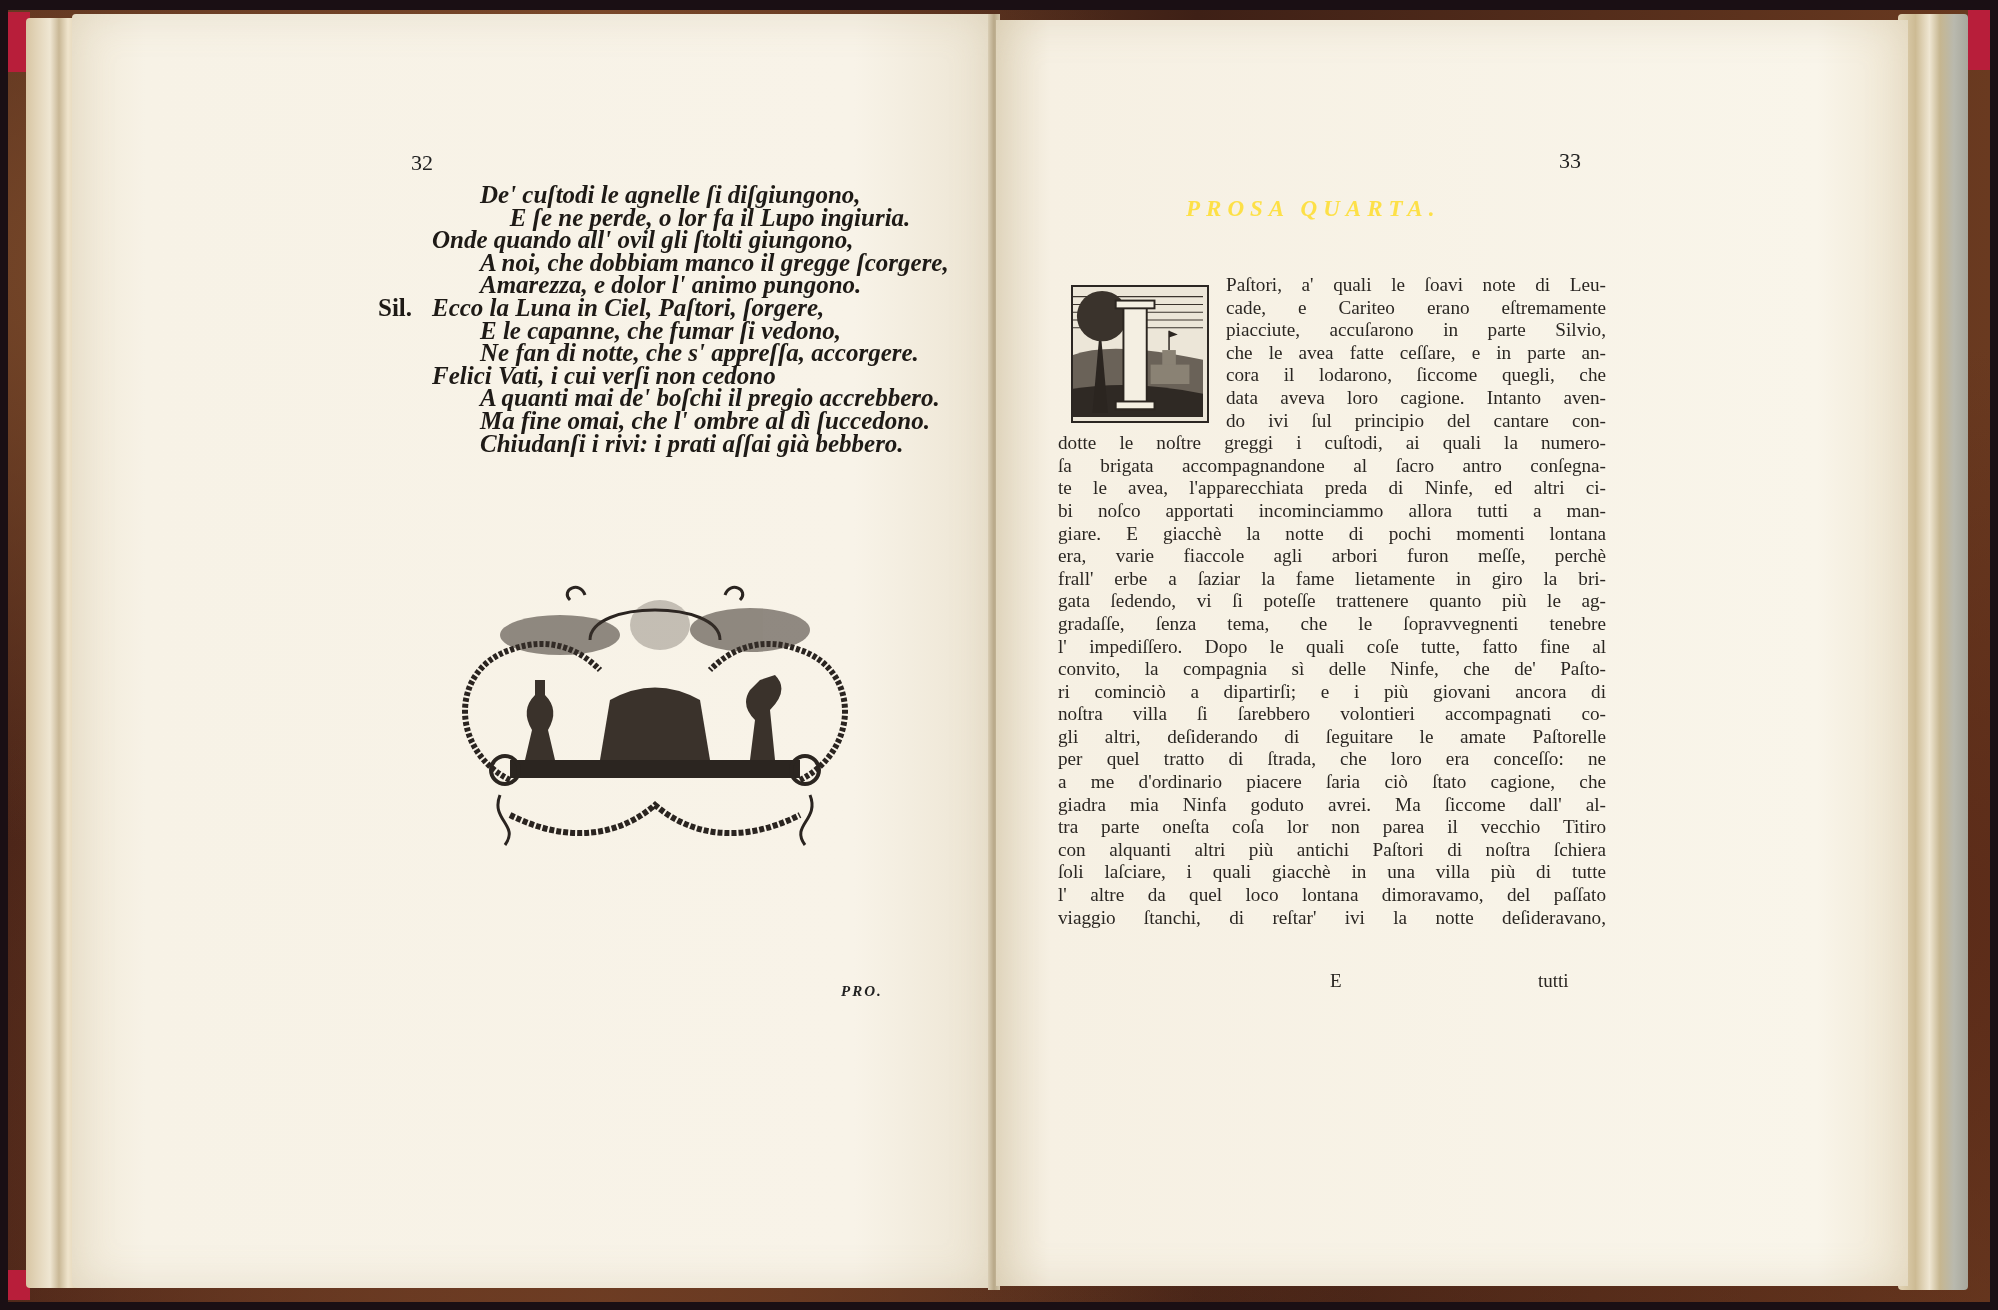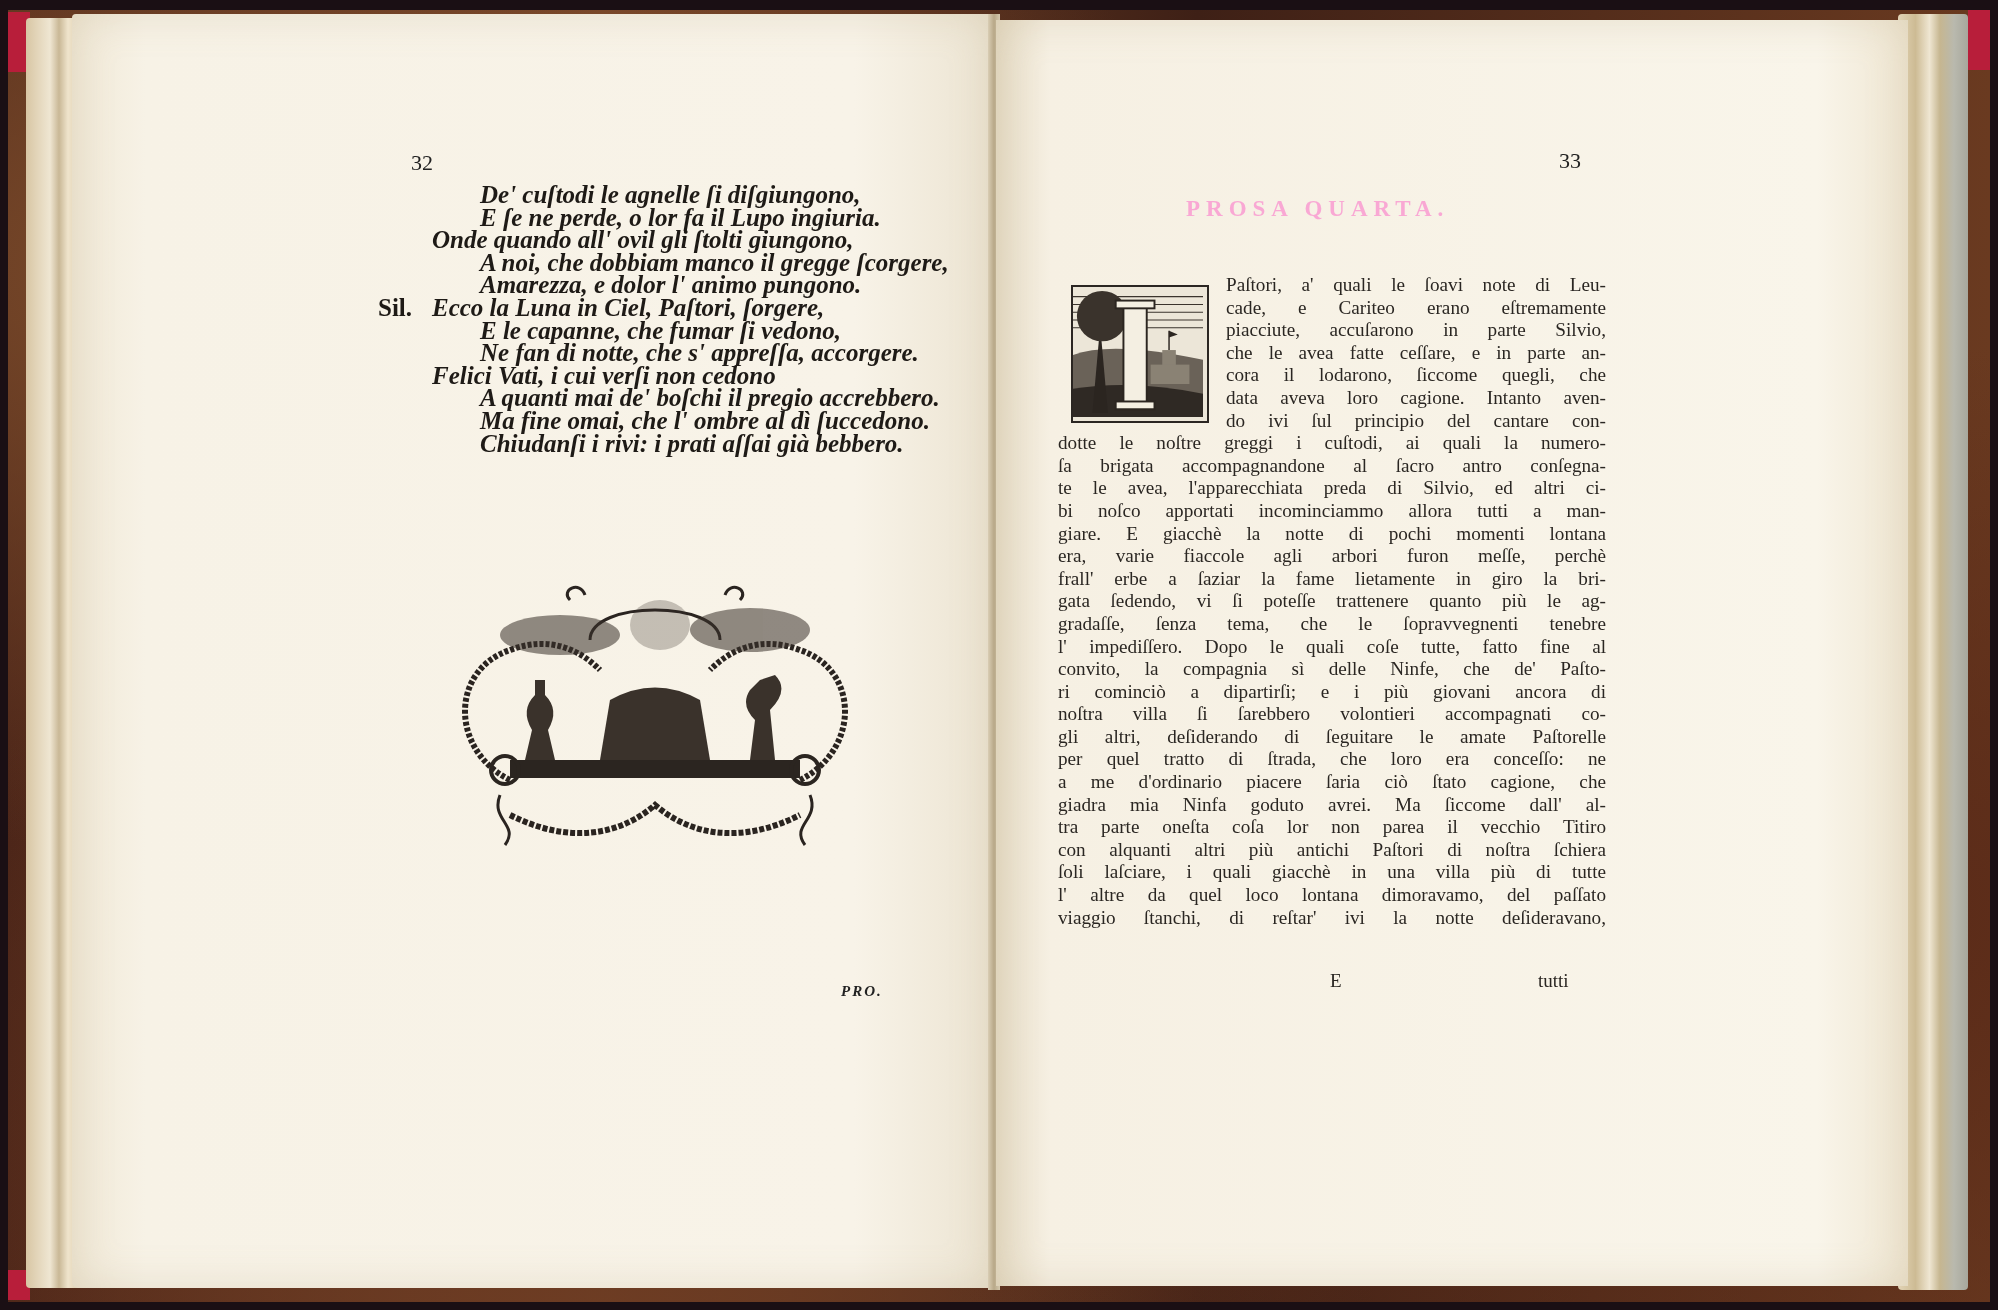--- a/index.html
+++ b/index.html
@@ -50,22 +50,22 @@
   }
   .verse .line { white-space:nowrap; }
   .verse .speaker { position:absolute; left:0; font-style:normal; font-weight:bold; }
   .ind0 { padding-left:52px; }
   .ind1 { padding-left:100px; }
 
   .ornament { position:absolute; left:450px; top:580px; width:410px; height:270px; }
   .catchword-left { position:absolute; left:841px; top:983px; font-size:15px; font-weight:bold; font-style:italic; color:#222; letter-spacing:2px; }
 
   .title-right {
-    position:absolute; left:1186px; top:196px; font-size:23px; font-weight:bold;
-    letter-spacing:6px; color:#f9a8d4;
+    position:absolute; left:1186px; top:196px; font-size:23px; font-style:italic; font-weight:bold;
+    letter-spacing:6px; color:#fde047;
   }
   .dropcap {
     position:absolute; left:1071px; top:285px; width:134px; height:134px;
     border:2px solid #2b2622; background:#ece6d8;
   }
   .prose {
     position:absolute; left:1058px; top:274px; width:548px;
     font-size:19.2px; line-height:22.6px; color:#2a2622;
   }
   .prose .line { white-space:nowrap; text-align:justify; text-align-last:justify; }
@@ -84,21 +84,21 @@
 
 <div class="page page-left"></div>
 <div class="gutter"></div>
 
 <div class="page page-right"></div>
 
 <div class="pagenum" style="left:411px;top:150px;">32</div>
 
 <div class="verse" id="verse">
     <div class="line ind1" style="position: relative;"><span>De' cuſtodi le agnelle ſi diſgiungono,</span></div>
-    <div class="line ind1" style="position: relative;"><span>E ſe ne perde, o lor fa il Lupo ingiuria.</span></div>
+    <div class="line ind1" style="position: relative; text-align: center;"><span>E ſe ne perde, o lor fa il Lupo ingiuria.</span></div>
     <div class="line ind0" style="position: relative;"><span>Onde quando all' ovil gli ſtolti giungono,</span></div>
     <div class="line ind1" style="position: relative;"><span>A noi, che dobbiam manco il gregge ſcorgere,</span></div>
     <div class="line ind1" style="position: relative;"><span>Amarezza, e dolor l' animo pungono.</span></div>
     <div class="line ind0" style="position: relative;"><span class="speaker" style="left: -2px;">Sil.</span><span>Ecco la Luna in Ciel, Paſtori, ſorgere,</span></div>
     <div class="line ind1" style="position: relative;"><span>E le capanne, che fumar ſi vedono,</span></div>
     <div class="line ind1" style="position: relative;"><span>Ne fan di notte, che s' appreſſa, accorgere.</span></div>
     <div class="line ind0" style="position: relative;"><span>Felici Vati, i cui verſi non cedono</span></div>
     <div class="line ind1" style="position: relative;"><span>A quanti mai de' boſchi il pregio accrebbero.</span></div>
     <div class="line ind1" style="position: relative;"><span>Ma fine omai, che l' ombre al dì ſuccedono.</span></div>
     <div class="line ind1" style="position: relative;"><span>Chiudanſi i rivi: i prati aſſai già bebbero.</span></div>
@@ -136,21 +136,21 @@
 <div class="prose" id="prose">
     <div class="line indent">Paſtori, a' quali le ſoavi note di Leu-</div>
     <div class="line indent">cade, e Cariteo erano eſtremamente</div>
     <div class="line indent">piacciute, accuſarono in parte Silvio,</div>
     <div class="line indent">che le avea fatte ceſſare, e in parte an-</div>
     <div class="line indent">cora il lodarono, ſiccome quegli, che</div>
     <div class="line indent">data aveva loro cagione. Intanto aven-</div>
     <div class="line indent">do ivi ſul principio del cantare con-</div>
     <div class="line">dotte le noſtre greggi i cuſtodi, ai quali la numero-</div>
     <div class="line">ſa brigata accompagnandone al ſacro antro conſegna-</div>
-    <div class="line">te le avea, l'apparecchiata preda di Silvio, ed altri ci-</div>
+    <div class="line">te le avea, l'apparecchiata preda di Ninfe, ed altri ci-</div>
     <div class="line">bi noſco apportati incominciammo allora tutti a man-</div>
     <div class="line">giare. E giacchè la notte di pochi momenti lontana</div>
     <div class="line">era, varie fiaccole agli arbori furon meſſe, perchè</div>
     <div class="line">frall' erbe a ſaziar la fame lietamente in giro la bri-</div>
     <div class="line">gata ſedendo, vi ſi poteſſe trattenere quanto più le ag-</div>
     <div class="line">gradaſſe, ſenza tema, che le ſopravvegnenti tenebre</div>
     <div class="line">l' impediſſero. Dopo le quali coſe tutte, fatto fine al</div>
     <div class="line">convito, la compagnia sì delle Ninfe, che de' Paſto-</div>
     <div class="line">ri cominciò a dipartirſi; e i più giovani ancora di</div>
     <div class="line">noſtra villa ſi ſarebbero volontieri accompagnati co-</div>

